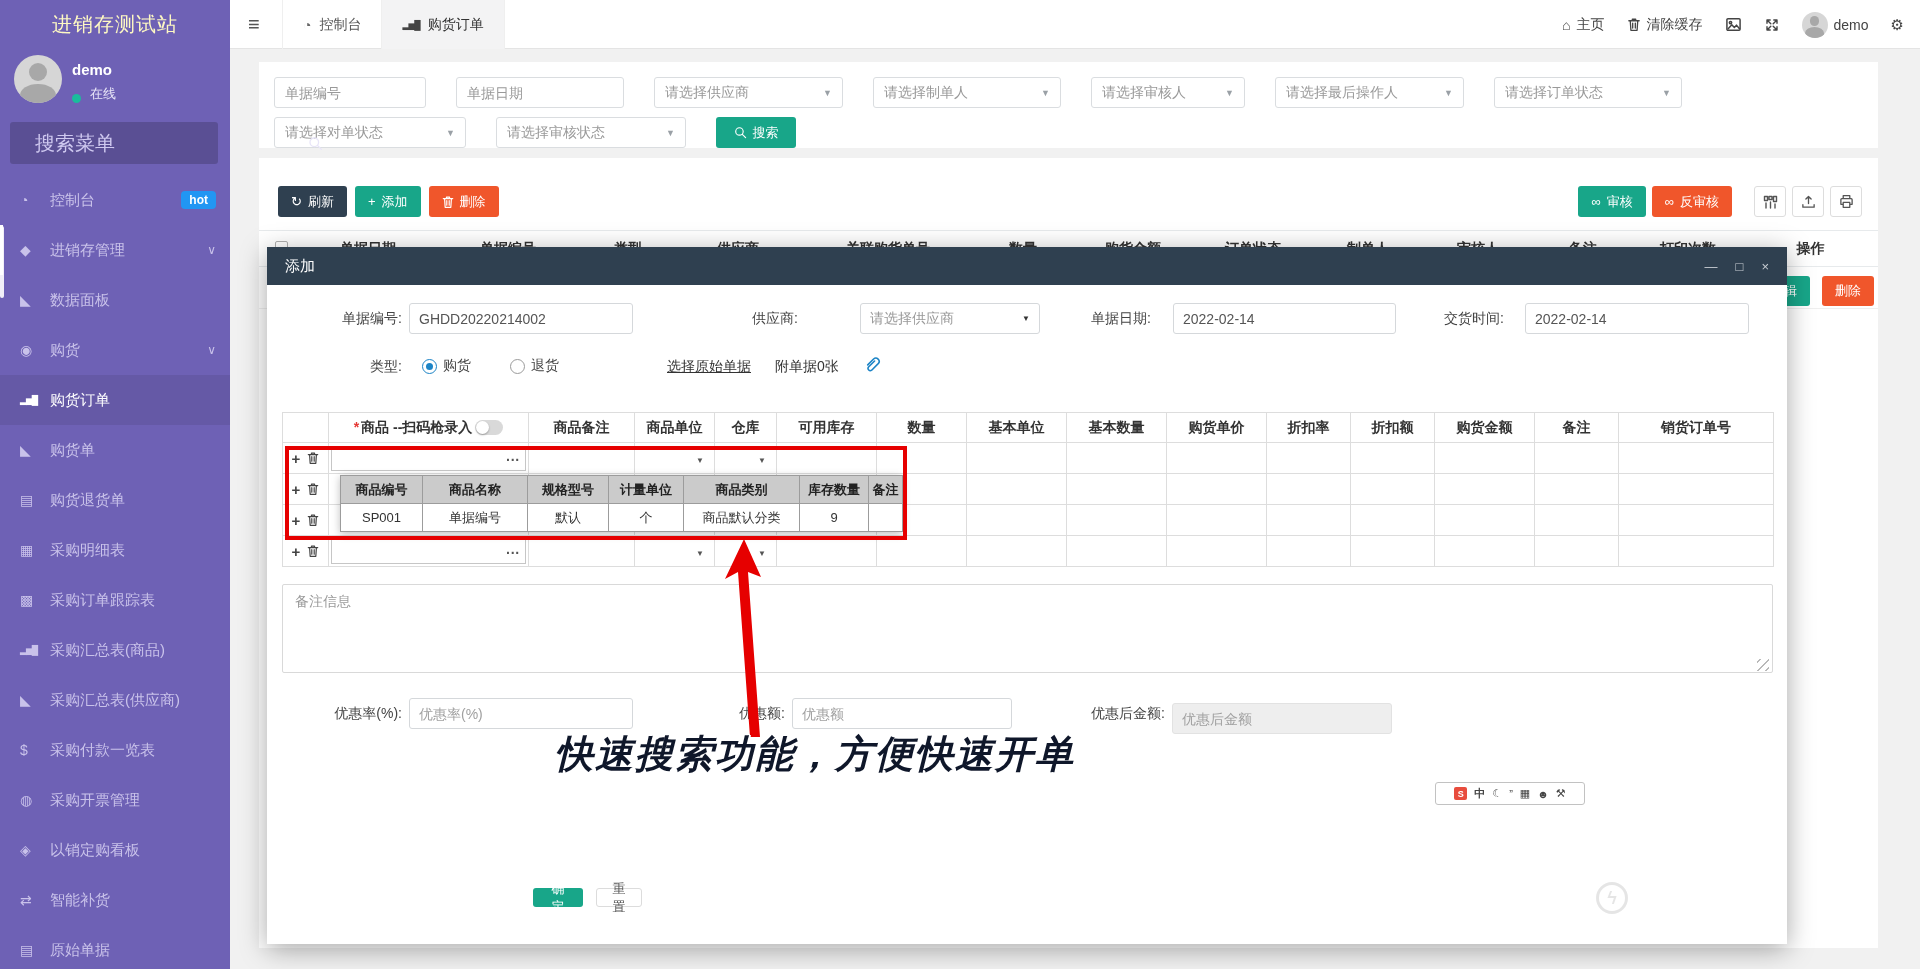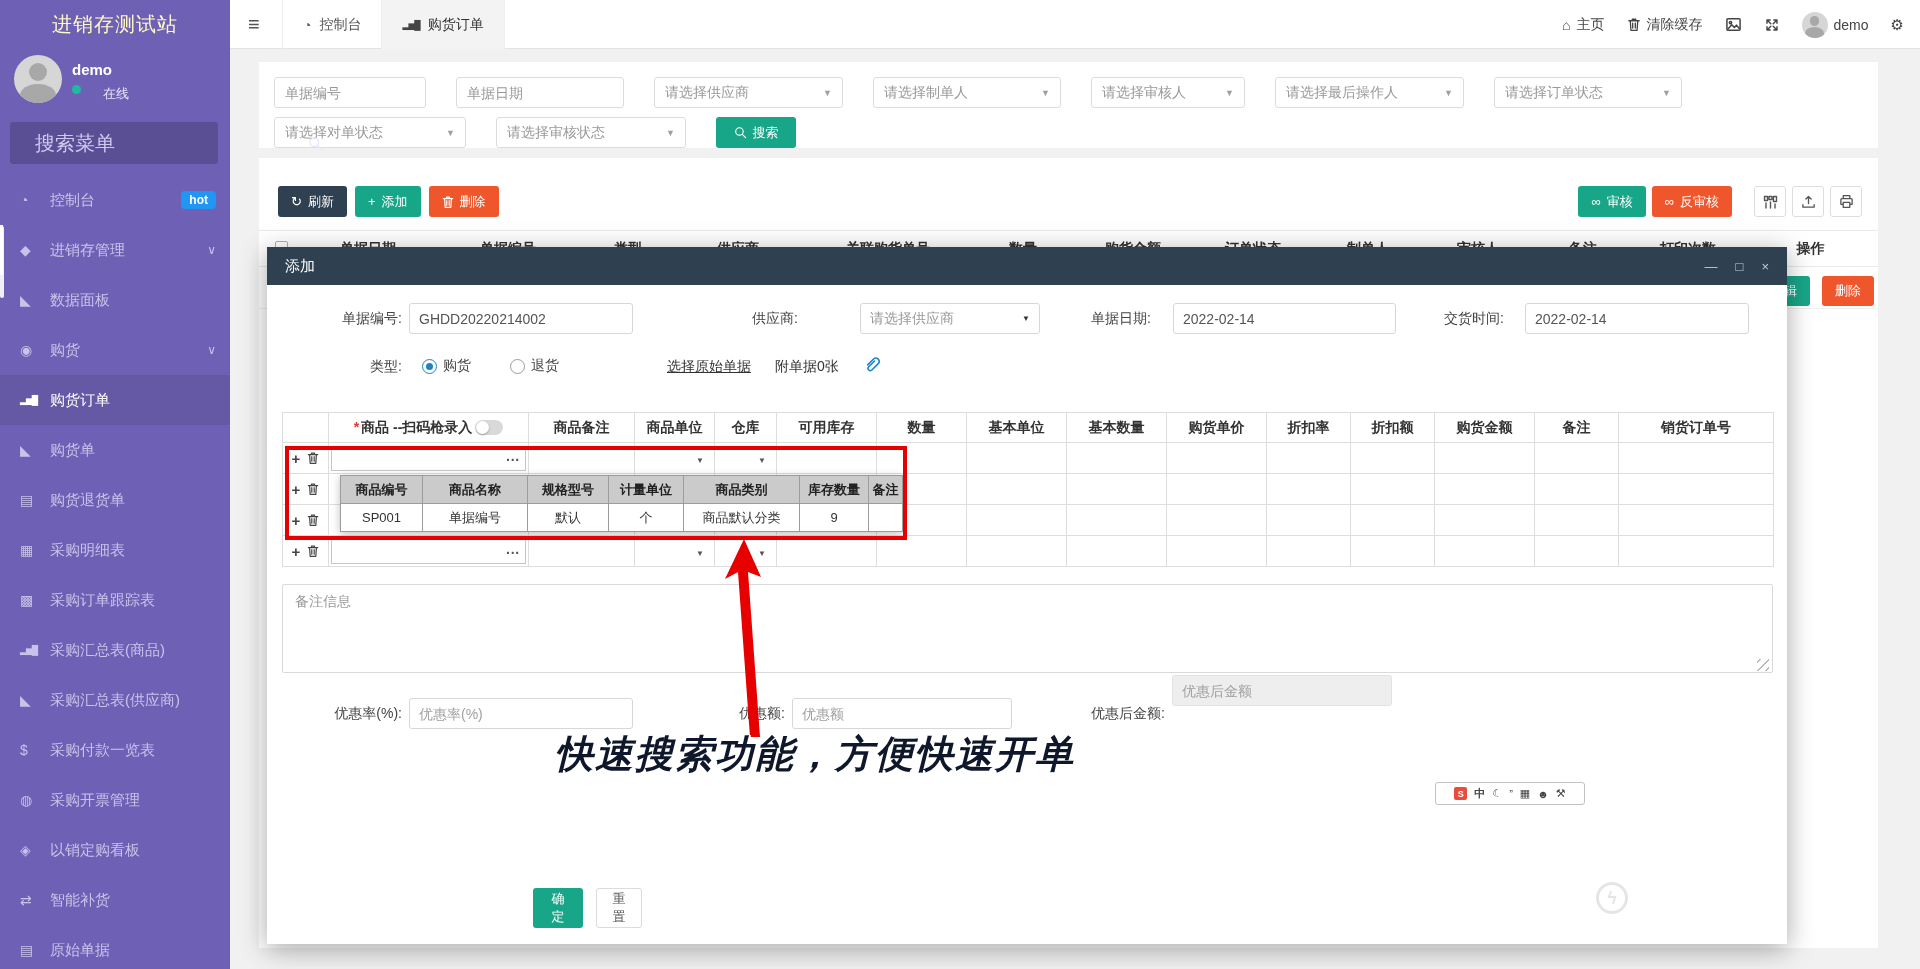--- a/index.html
+++ b/index.html
@@ -9,21 +9,21 @@
   .abs { position:absolute; }
 
   
   .sidebar { position:absolute; left:0; top:0; width:230px; height:969px; background:#6e61b5; z-index:5; }
   .side-title { height:49px; display:flex; align-items:center; justify-content:center; color:#fef9c3; font-size:20px; letter-spacing:1px; }
   .side-user { position:absolute; left:0; top:55px; width:230px; height:60px; }
   .avatar { background:#d6d6d6; border-radius:50%; position:relative; overflow:hidden; display:inline-block; }
   .avatar::before { content:""; position:absolute; width:38%; height:38%; background:#a8a8a8; border-radius:50%; top:17%; left:31%; }
   .avatar::after  { content:""; position:absolute; width:74%; height:48%; background:#a8a8a8; border-radius:50% 50% 0 0; top:61%; left:13%; }
   .u-name { position:absolute; left:72px; top:6px; color:#fff; font-size:15px; font-weight:bold; }
-  .u-status { position:absolute; left:72px; top:30px; color:#e9e6f8; font-size:13px; display:flex; align-items:flex-start; gap:22px; }
+  .u-status { position:absolute; left:72px; top:30px; color:#e9e6f8; font-size:13px; display:flex; align-items:flex-end; gap:9px; }
   .dot { width:9px; height:9px; border-radius:50%; background:#1abc9c; display:inline-block; }
   .side-search { position:absolute; left:10px; top:122px; width:208px; height:42px; background:rgba(0,0,0,.18); border-radius:3px; display:flex; align-items:center; }
   .side-search input { flex:1; background:transparent; border:none; outline:none; color:#fff; font-size:20px; padding:0 8px 0 25px; font-family:inherit; }
   .side-search input::placeholder { color:#cfc9f0; }
   .side-search .sic { margin-right:12px; color:#e8e5f8; }
   .scroll-hint { position:absolute; left:0; top:226px; width:4px; height:72px; background:rgba(255,255,255,.9); border-radius:2px; }
   .side-menu { position:absolute; left:0; top:175px; width:230px; }
   .m-item { height:50px; display:flex; align-items:center; padding:0 14px 0 20px; color:#c9c2ea; font-size:15px; cursor:pointer; }
   .m-item.active { color:#fff; background:rgba(0,0,0,.08); }
   .m-ico { width:30px; font-size:14px; flex:none; }
@@ -111,21 +111,21 @@
   textarea.remark::placeholder { color:#9a9a9a; }
   .resize-corner { position:absolute; left:1490px; top:412px; width:12px; height:12px; z-index:11;
     background:repeating-linear-gradient(135deg, transparent 0 2px, #b9b9b9 2px 3.5px, transparent 3.5px 6px); }
 
   .fin.disabled { background:#eeeeee; border-color:#e2e2e2; }
 
   .ime { position:absolute; left:1168px; top:535px; width:150px; height:23px; background:#fff; border:1px solid #c2c2c2; border-radius:3px; z-index:12; display:flex; align-items:center; justify-content:center; gap:7px; font-size:11px; color:#444; }
   .ime .logo { width:13px; height:13px; background:#e84c3d; color:#fff; border-radius:2px; font-size:9px; font-weight:bold; display:inline-flex; align-items:center; justify-content:center; }
   .ime .zh { font-weight:bold; }
 
-  .m-footer-btn { position:absolute; top:641px; height:40px; }
+  .m-footer-btn { position:absolute; top:641px; height:19px; }
 
   .watermark { position:absolute; left:1596px; top:882px; display:flex; align-items:center; gap:10px; z-index:40; pointer-events:none; color:rgba(0,0,0,.10); }
   .wm-circle { width:32px; height:32px; border:3px solid rgba(0,0,0,.10); border-radius:50%; display:flex; align-items:center; justify-content:center; font-size:18px; font-weight:bold; }
   .wm-text { font-size:33px; font-weight:bold; letter-spacing:2px; }
 
   .ic { display:inline-block; vertical-align:middle; }
   svg { fill:none; stroke:currentColor; stroke-width:1.4; stroke-linecap:round; stroke-linejoin:round; }
   svg.fill { fill:currentColor; stroke:none; }
 </style>
 </head>
@@ -634,21 +634,21 @@
     <div class="red-note">快速搜索功能，方便快速开单</div>
 
     <textarea class="remark" placeholder="备注信息" style=""></textarea>
     <span class="resize-corner"></span>
 
     <span class="flabel" style="left:15px;top:451px">优惠率(%):</span>
     <input class="fin" style="left: 142px; top: 451px; width: 224px;" placeholder="优惠率(%)">
     <span class="flabel" style="left:398px;top:451px">优惠额:</span>
     <input class="fin" style="left: 525px; top: 451px; width: 220px;" placeholder="优惠额">
     <span class="flabel" style="left:778px;top:451px">优惠后金额:</span>
-    <input class="fin disabled" style="left: 905px; top: 428px; width: 220px;" disabled="" placeholder="优惠后金额">
+    <input class="fin disabled" style="left: 905px; top: 456px; width: 220px;" disabled="" placeholder="优惠后金额">
 
     <div class="ime">
       <span class="logo">S</span>
       <span class="zh">中</span>
       <span>☾</span>
       <span>”</span>
       <span>▦</span>
       <span>☻</span>
       <span>⚒</span>
     </div>

